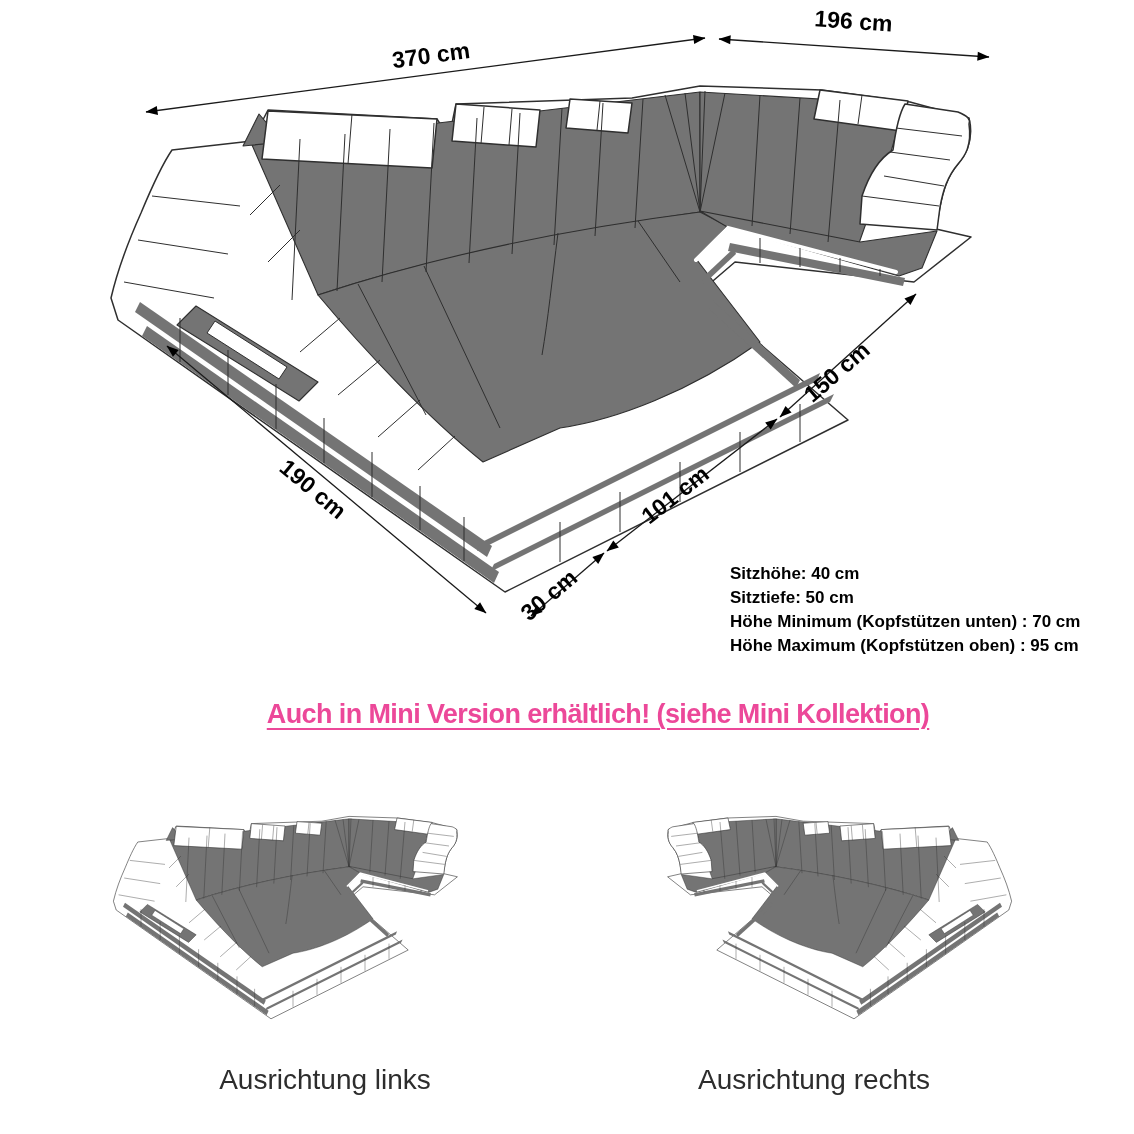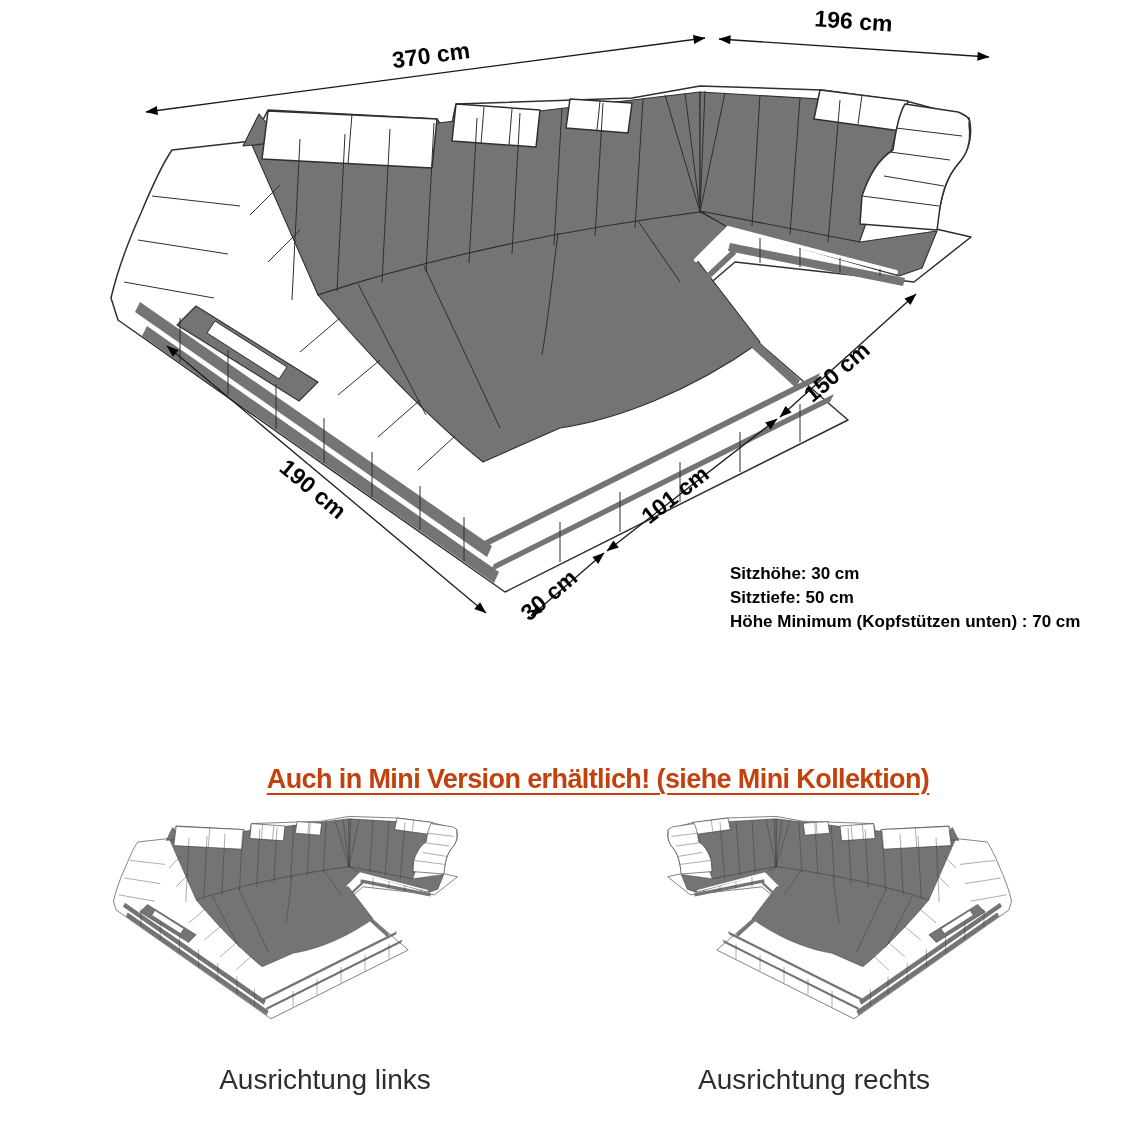--- a/index.html
+++ b/index.html
@@ -19,23 +19,23 @@
   .gn{fill:var(--gray);stroke:none;}
   .s{fill:none;stroke:var(--line);stroke-width:1;}
   .sw{fill:none;stroke:#ffffff;stroke-width:4;stroke-linecap:round;}
   .dimline{stroke:#1a1a1a;stroke-width:1.3;}
   .dimtext{font:700 23px "Liberation Sans",sans-serif;fill:#000;}
   .specs{
     position:absolute;left:730px;top:562px;color:var(--txt);
     font:700 17px/24px "Liberation Sans",sans-serif;letter-spacing:0;
   }
   .mini-heading{
-    position:absolute;left:598px;top:764px;transform:translateX(-50%);
+    position:absolute;left:598px;top:699px;transform:translateX(-50%);
     white-space:nowrap;font:700 27px "Liberation Sans",sans-serif;
-    letter-spacing:-0.6px;color:#c2410c;
+    letter-spacing:-0.6px;color:#ec4899;
     text-decoration:underline;text-decoration-thickness:2px;text-underline-offset:5px;
   }
   .mini-label{
     position:absolute;top:1064px;transform:translateX(-50%);white-space:nowrap;
     font:400 28px "Liberation Sans",sans-serif;color:#2d2d2d;
   }
   #label-links{left:325px;}
   #label-rechts{left:814px;}
 </style>
 </head>
@@ -150,22 +150,23 @@
     <g>
       <line class="dimline" x1="167" y1="346" x2="486" y2="613" marker-start="url(#arr)" marker-end="url(#arr)"></line>
       <text class="dimtext" transform="translate(308,495) rotate(40)" text-anchor="middle">190 cm</text>
     </g>
 
     <use href="#sofa" xlink:href="#sofa" transform="translate(103,816) scale(0.40) translate(-85,-85)"></use>
     <use href="#sofa" xlink:href="#sofa" transform="translate(1022,816) scale(-0.40,0.40) translate(-85,-85)"></use>
   </svg>
 
   <div class="specs">
-    <div>Sitzhöhe: 30 cm</div>
+    <div>Sitzhöhe: 40 cm</div>
     <div>Sitztiefe: 50 cm</div>
     <div>Höhe Minimum (Kopfstützen unten) : 70 cm</div>
+    <div>Höhe Maximum (Kopfstützen oben) : 95 cm</div>
   </div>
 
   <div class="mini-heading">Auch in Mini Version erhältlich! (siehe Mini Kollektion)</div>
   <div id="label-links" class="mini-label">Ausrichtung links</div>
   <div id="label-rechts" class="mini-label">Ausrichtung rechts</div>
 
 </div>
 
 </body></html>

